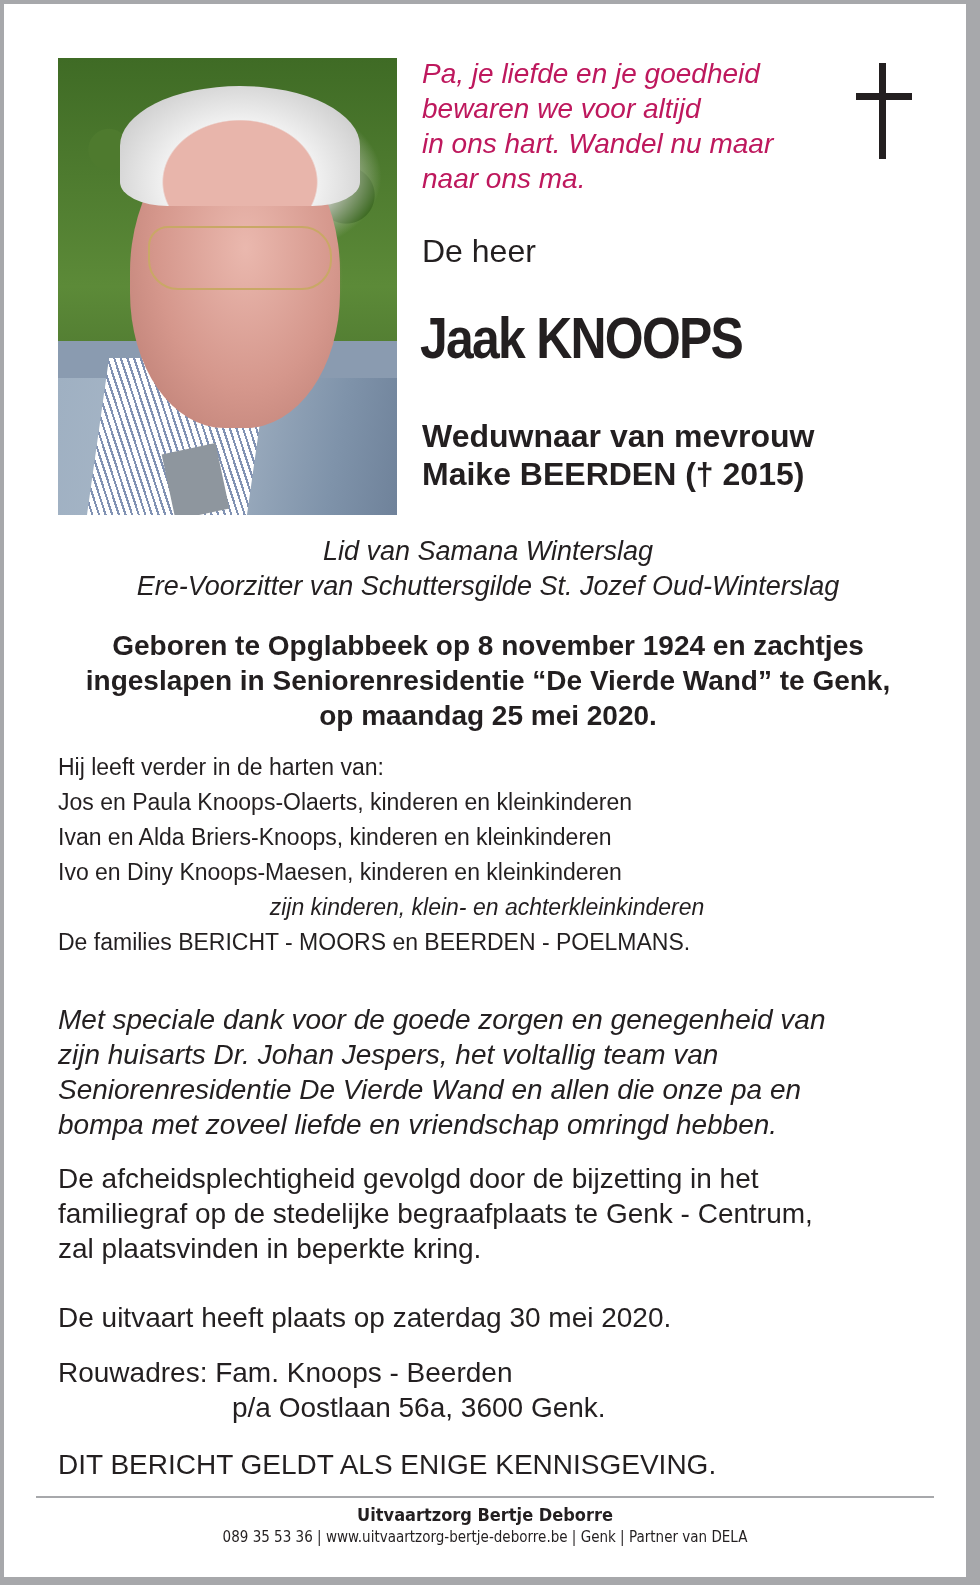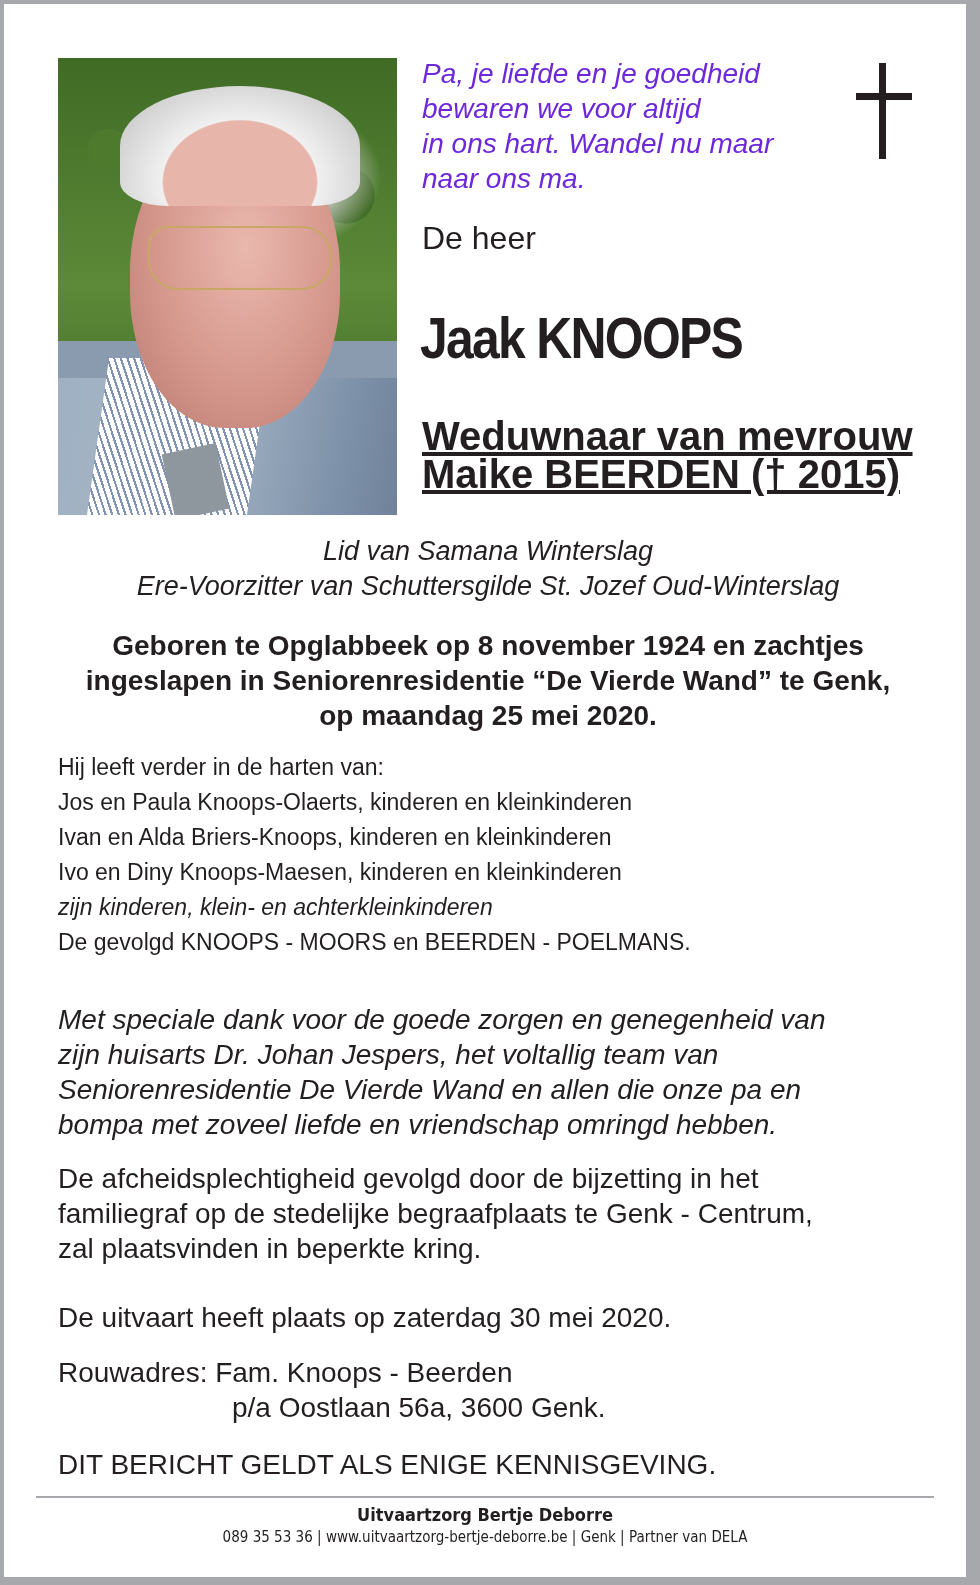--- a/index.html
+++ b/index.html
@@ -19,35 +19,35 @@
     background: radial-gradient(ellipse at 55% 40%, #eab8ae 0%, #d5978c 55%, #b87a70 100%); }
   .photo .hair { position:absolute; left:62px; top:28px; width:240px; height:120px; border-radius:50% 50% 20% 20%;
     background: radial-gradient(ellipse at 50% 80%, #e8b5ab 0 45%, #f0f0f0 46%, #cfcfcf 80%, rgba(0,0,0,0) 81%); }
   .photo .glasses { position:absolute; left:90px; top:168px; width:180px; height:60px; border:2px solid #c9a866; border-radius:20px 30px 30px 30px; }
   .photo .jacket { position:absolute; left:0; top:320px; width:339px; height:137px;
     background: linear-gradient(100deg, #9fb0c2 0%, #a9b8c8 40%, #7f93aa 80%, #6f829a 100%); }
   .photo .shirt { position:absolute; left:40px; top:300px; width:160px; height:157px;
     background: repeating-linear-gradient(65deg, #ffffff 0 4px, #8192b3 4px 6px); transform:skewX(-8deg); }
   .photo .tie { position:absolute; left:110px; top:390px; width:55px; height:67px; background:#8e969e; transform:rotate(-12deg); }
 
-  .quote { position:absolute; left:418px; top:52px; font-style:italic; font-size:28px; line-height:35px; color:#6d28d9; white-space:pre-line; }
+  .quote { position:absolute; left:418px; top:52px; font-style:italic; font-size:28px; line-height:35px; color:#be185d; white-space:pre-line; }
   .cross { position:absolute; left:852px; top:59px; width:56px; height:96px; }
   .cross .v { position:absolute; left:23px; top:0; width:7px; height:96px; background:#231f20; }
   .cross .h { position:absolute; left:0; top:30px; width:56px; height:7px; background:#231f20; }
 
-  .title-prefix { position:absolute; left:418px; top:216px; font-size:32px; color:#231f20; }
+  .title-prefix { position:absolute; left:418px; top:229px; font-size:32px; color:#231f20; }
   .name { position:absolute; left:416px; top:300px; font-size:58px; font-weight:bold; letter-spacing:-2px; transform:scaleX(0.86); transform-origin:left top; color:#231f20; }
-  .spouse { position:absolute; left:418px; top:413px; font-size:40px; line-height:38px; font-weight:bold; color:#231f20; white-space:pre-line;text-decoration:underline; }
+  .spouse { position:absolute; left:418px; top:413px; font-size:32px; line-height:38px; font-weight:bold; color:#231f20; white-space:pre-line; }
 
   .block { position:absolute; left:54px; width:860px; color:#231f20; }
   .center { text-align:center; }
   .roles { top:530px; font-style:italic; font-size:27px; line-height:35px; }
   .born { top:624px; font-size:28px; line-height:35px;font-weight:bold; }
   .family { top:746px; font-size:23px; line-height:35px; }
-  .family .right { text-align:left; font-style:italic; padding-right:2px; }
+  .family .right { text-align:center; font-style:italic; padding-right:2px; }
   .thanks { top:998px; font-style:italic; font-size:28px; line-height:35px; }
   .ceremony { top:1157px; font-size:28px; line-height:35px; }
   .funeral { top:1296px; font-size:28px; line-height:35px; }
   .address { top:1351px; font-size:28px; line-height:35px; }
   .address .indent { padding-left:174px; }
   .notice { top:1443px; font-size:28px; line-height:35px; }
 
   .divider { position:absolute; left:32px; top:1492px; width:898px; height:2px; background:#a7a8ab; }
   .footer-name { position:absolute; left:0; top:1500px; width:962px; text-align:center; font-family:"DejaVu Sans", sans-serif; font-weight:bold; font-size:18px; color:#231f20; transform:scaleX(0.9); }
   .footer-info { position:absolute; left:0; top:1524px; width:962px; text-align:center; font-family:"DejaVu Sans", sans-serif; font-size:15px; color:#231f20; transform:scaleX(0.9); }
@@ -91,21 +91,21 @@
     <div>ingeslapen in Seniorenresidentie “De Vierde Wand” te Genk,</div>
     <div>op maandag 25 mei 2020.</div>
   </div>
 
   <div class="block family">
     <div>Hij leeft verder in de harten van:</div>
     <div>Jos en Paula Knoops-Olaerts, kinderen en kleinkinderen</div>
     <div>Ivan en Alda Briers-Knoops, kinderen en kleinkinderen</div>
     <div>Ivo en Diny Knoops-Maesen, kinderen en kleinkinderen</div>
     <div class="right">zijn kinderen, klein- en achterkleinkinderen</div>
-    <div>De gevolgd KNOOPS - MOORS en BEERDEN - POELMANS.</div>
+    <div>De families BERICHT - MOORS en BEERDEN - POELMANS.</div>
   </div>
 
   <div class="block thanks">
     <div>Met speciale dank voor de goede zorgen en genegenheid van</div>
     <div>zijn huisarts Dr. Johan Jespers, het voltallig team van</div>
     <div>Seniorenresidentie De Vierde Wand en allen die onze pa en</div>
     <div>bompa met zoveel liefde en vriendschap omringd hebben.</div>
   </div>
 
   <div class="block ceremony">

